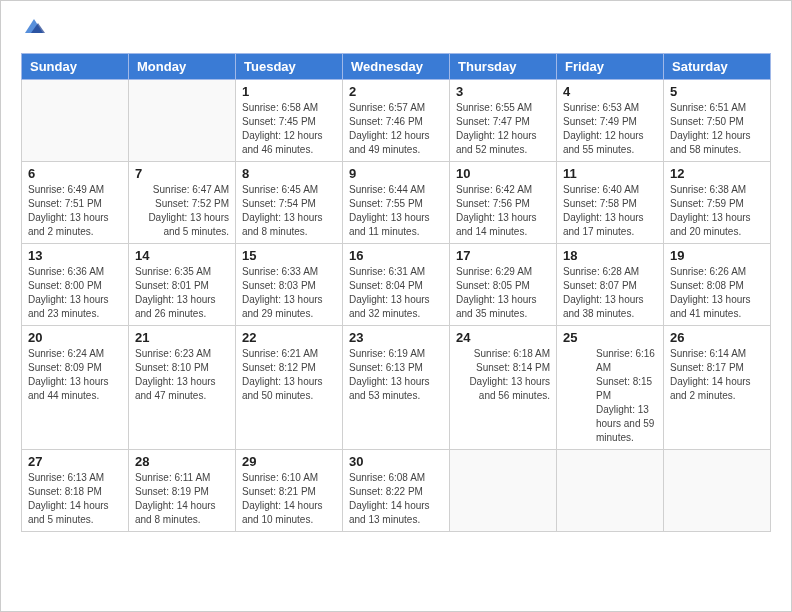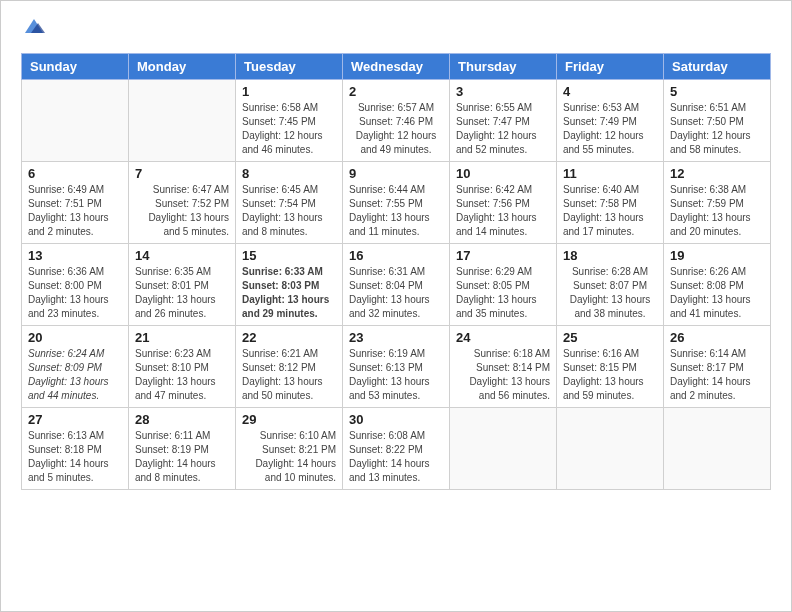--- a/index.html
+++ b/index.html
@@ -143,21 +143,21 @@
             <td class="empty-cell"></td>
             <td class="empty-cell"></td>
             <td>
               <span class="day-number">1</span>
               <div class="day-info" style="white-space: pre-line;">Sunrise: 6:58 AM
 Sunset: 7:45 PM
 Daylight: 12 hours and 46 minutes.</div>
             </td>
             <td>
               <span class="day-number">2</span>
-              <div class="day-info" style="white-space: pre-line; text-align: center;">Sunrise: 6:57 AM
+              <div class="day-info" style="white-space: pre-line;">Sunrise: 6:57 AM
 Sunset: 7:46 PM
 Daylight: 12 hours and 49 minutes.</div>
             </td>
             <td>
               <span class="day-number">3</span>
               <div class="day-info" style="white-space: pre-line;">Sunrise: 6:55 AM
 Sunset: 7:47 PM
 Daylight: 12 hours and 52 minutes.</div>
             </td>
             <td>
@@ -225,53 +225,53 @@
 Daylight: 13 hours and 23 minutes.</div>
             </td>
             <td>
               <span class="day-number">14</span>
               <div class="day-info" style="white-space: pre-line;">Sunrise: 6:35 AM
 Sunset: 8:01 PM
 Daylight: 13 hours and 26 minutes.</div>
             </td>
             <td>
               <span class="day-number">15</span>
-              <div class="day-info" style="white-space: pre-line; font-weight: bold;">Sunrise: 6:33 AM
+              <div class="day-info" style="white-space: pre-line;">Sunrise: 6:33 AM
 Sunset: 8:03 PM
 Daylight: 13 hours and 29 minutes.</div>
             </td>
             <td>
               <span class="day-number">16</span>
               <div class="day-info" style="white-space: pre-line;">Sunrise: 6:31 AM
 Sunset: 8:04 PM
 Daylight: 13 hours and 32 minutes.</div>
             </td>
             <td>
               <span class="day-number">17</span>
               <div class="day-info" style="white-space: pre-line;">Sunrise: 6:29 AM
 Sunset: 8:05 PM
 Daylight: 13 hours and 35 minutes.</div>
             </td>
             <td>
               <span class="day-number">18</span>
-              <div class="day-info" style="white-space: pre-line; text-align: center;">Sunrise: 6:28 AM
+              <div class="day-info" style="white-space: pre-line;">Sunrise: 6:28 AM
 Sunset: 8:07 PM
 Daylight: 13 hours and 38 minutes.</div>
             </td>
             <td>
               <span class="day-number">19</span>
               <div class="day-info" style="white-space: pre-line;">Sunrise: 6:26 AM
 Sunset: 8:08 PM
 Daylight: 13 hours and 41 minutes.</div>
             </td>
           </tr>
           <tr>
             <td>
               <span class="day-number">20</span>
-              <div class="day-info" style="white-space: pre-line; font-style: italic;">Sunrise: 6:24 AM
+              <div class="day-info" style="white-space: pre-line;">Sunrise: 6:24 AM
 Sunset: 8:09 PM
 Daylight: 13 hours and 44 minutes.</div>
             </td>
             <td>
               <span class="day-number">21</span>
               <div class="day-info" style="white-space: pre-line;">Sunrise: 6:23 AM
 Sunset: 8:10 PM
 Daylight: 13 hours and 47 minutes.</div>
             </td>
             <td>
@@ -287,21 +287,21 @@
 Daylight: 13 hours and 53 minutes.</div>
             </td>
             <td>
               <span class="day-number">24</span>
               <div class="day-info" style="white-space: pre-line; text-align: right;">Sunrise: 6:18 AM
 Sunset: 8:14 PM
 Daylight: 13 hours and 56 minutes.</div>
             </td>
             <td>
               <span class="day-number">25</span>
-              <div class="day-info" style="white-space: pre-line;">Sunrise: 6:16 AM
+              <div class="day-info" style="white-space: pre-line; margin-left: 33px;">Sunrise: 6:16 AM
 Sunset: 8:15 PM
 Daylight: 13 hours and 59 minutes.</div>
             </td>
             <td>
               <span class="day-number">26</span>
               <div class="day-info" style="white-space: pre-line;">Sunrise: 6:14 AM
 Sunset: 8:17 PM
 Daylight: 14 hours and 2 minutes.</div>
             </td>
           </tr>
@@ -313,21 +313,21 @@
 Daylight: 14 hours and 5 minutes.</div>
             </td>
             <td>
               <span class="day-number">28</span>
               <div class="day-info" style="white-space: pre-line;">Sunrise: 6:11 AM
 Sunset: 8:19 PM
 Daylight: 14 hours and 8 minutes.</div>
             </td>
             <td>
               <span class="day-number">29</span>
-              <div class="day-info" style="white-space: pre-line; text-align: right;">Sunrise: 6:10 AM
+              <div class="day-info" style="white-space: pre-line;">Sunrise: 6:10 AM
 Sunset: 8:21 PM
 Daylight: 14 hours and 10 minutes.</div>
             </td>
             <td>
               <span class="day-number">30</span>
               <div class="day-info" style="white-space: pre-line;">Sunrise: 6:08 AM
 Sunset: 8:22 PM
 Daylight: 14 hours and 13 minutes.</div>
             </td>
             <td class="empty-cell"></td>

